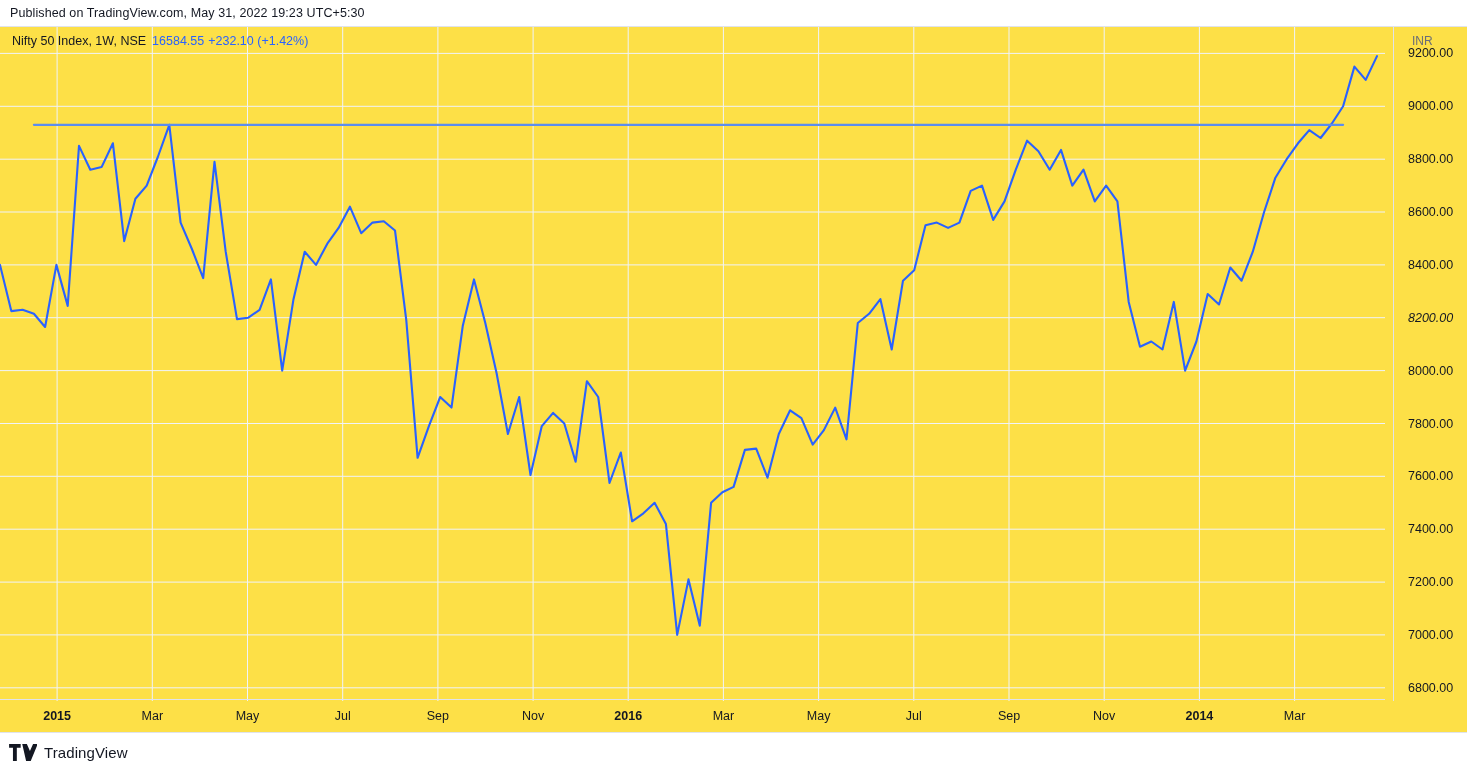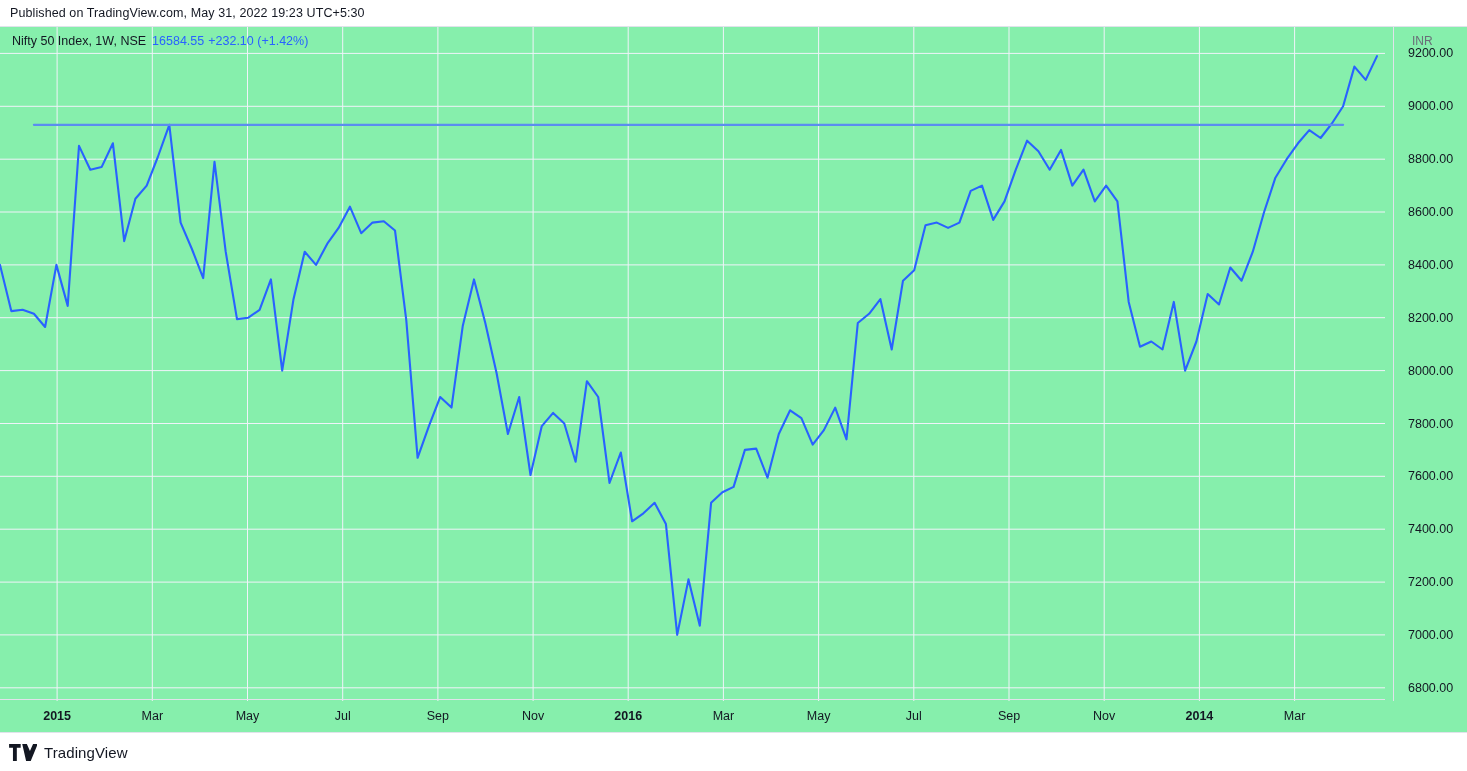--- a/index.html
+++ b/index.html
@@ -30,21 +30,21 @@
   
   .chart-frame {
     position: absolute;
     left: 0;
     top: 26px;
     width: 1467px;
     height: 707px;
     border-top: 1px solid #e0e3eb;
     border-bottom: 1px solid #e0e3eb;
     box-sizing: border-box;
-    background: #86efac;
+    background: #fde047;
   }
 
   
   .plot-area {
     position: absolute;
     left: 0;
     top: 0;
     width: 1385px;
     height: 674px;
     overflow: hidden;
@@ -206,21 +206,21 @@
 
 
   <div class="price-scale">
     <div class="currency">INR</div>
     <div id="price-ticks">
         <div class="price-tick" style="top: 26.4px;">9200.00</div>
         <div class="price-tick" style="top: 79.3px;">9000.00</div>
         <div class="price-tick" style="top: 132.2px;">8800.00</div>
         <div class="price-tick" style="top: 185px;">8600.00</div>
         <div class="price-tick" style="top: 237.9px;">8400.00</div>
-        <div class="price-tick" style="top: 290.7px;">8200.00</div>
+        <div class="price-tick" style="top: 290.7px; font-style: italic;">8200.00</div>
         <div class="price-tick" style="top: 343.6px;">8000.00</div>
         <div class="price-tick" style="top: 396.5px;">7800.00</div>
         <div class="price-tick" style="top: 449.3px;">7600.00</div>
         <div class="price-tick" style="top: 502.2px;">7400.00</div>
         <div class="price-tick" style="top: 555.1px;">7200.00</div>
         <div class="price-tick" style="top: 607.9px;">7000.00</div>
         <div class="price-tick" style="top: 660.8px;">6800.00</div>
       </div>
   </div>
 

